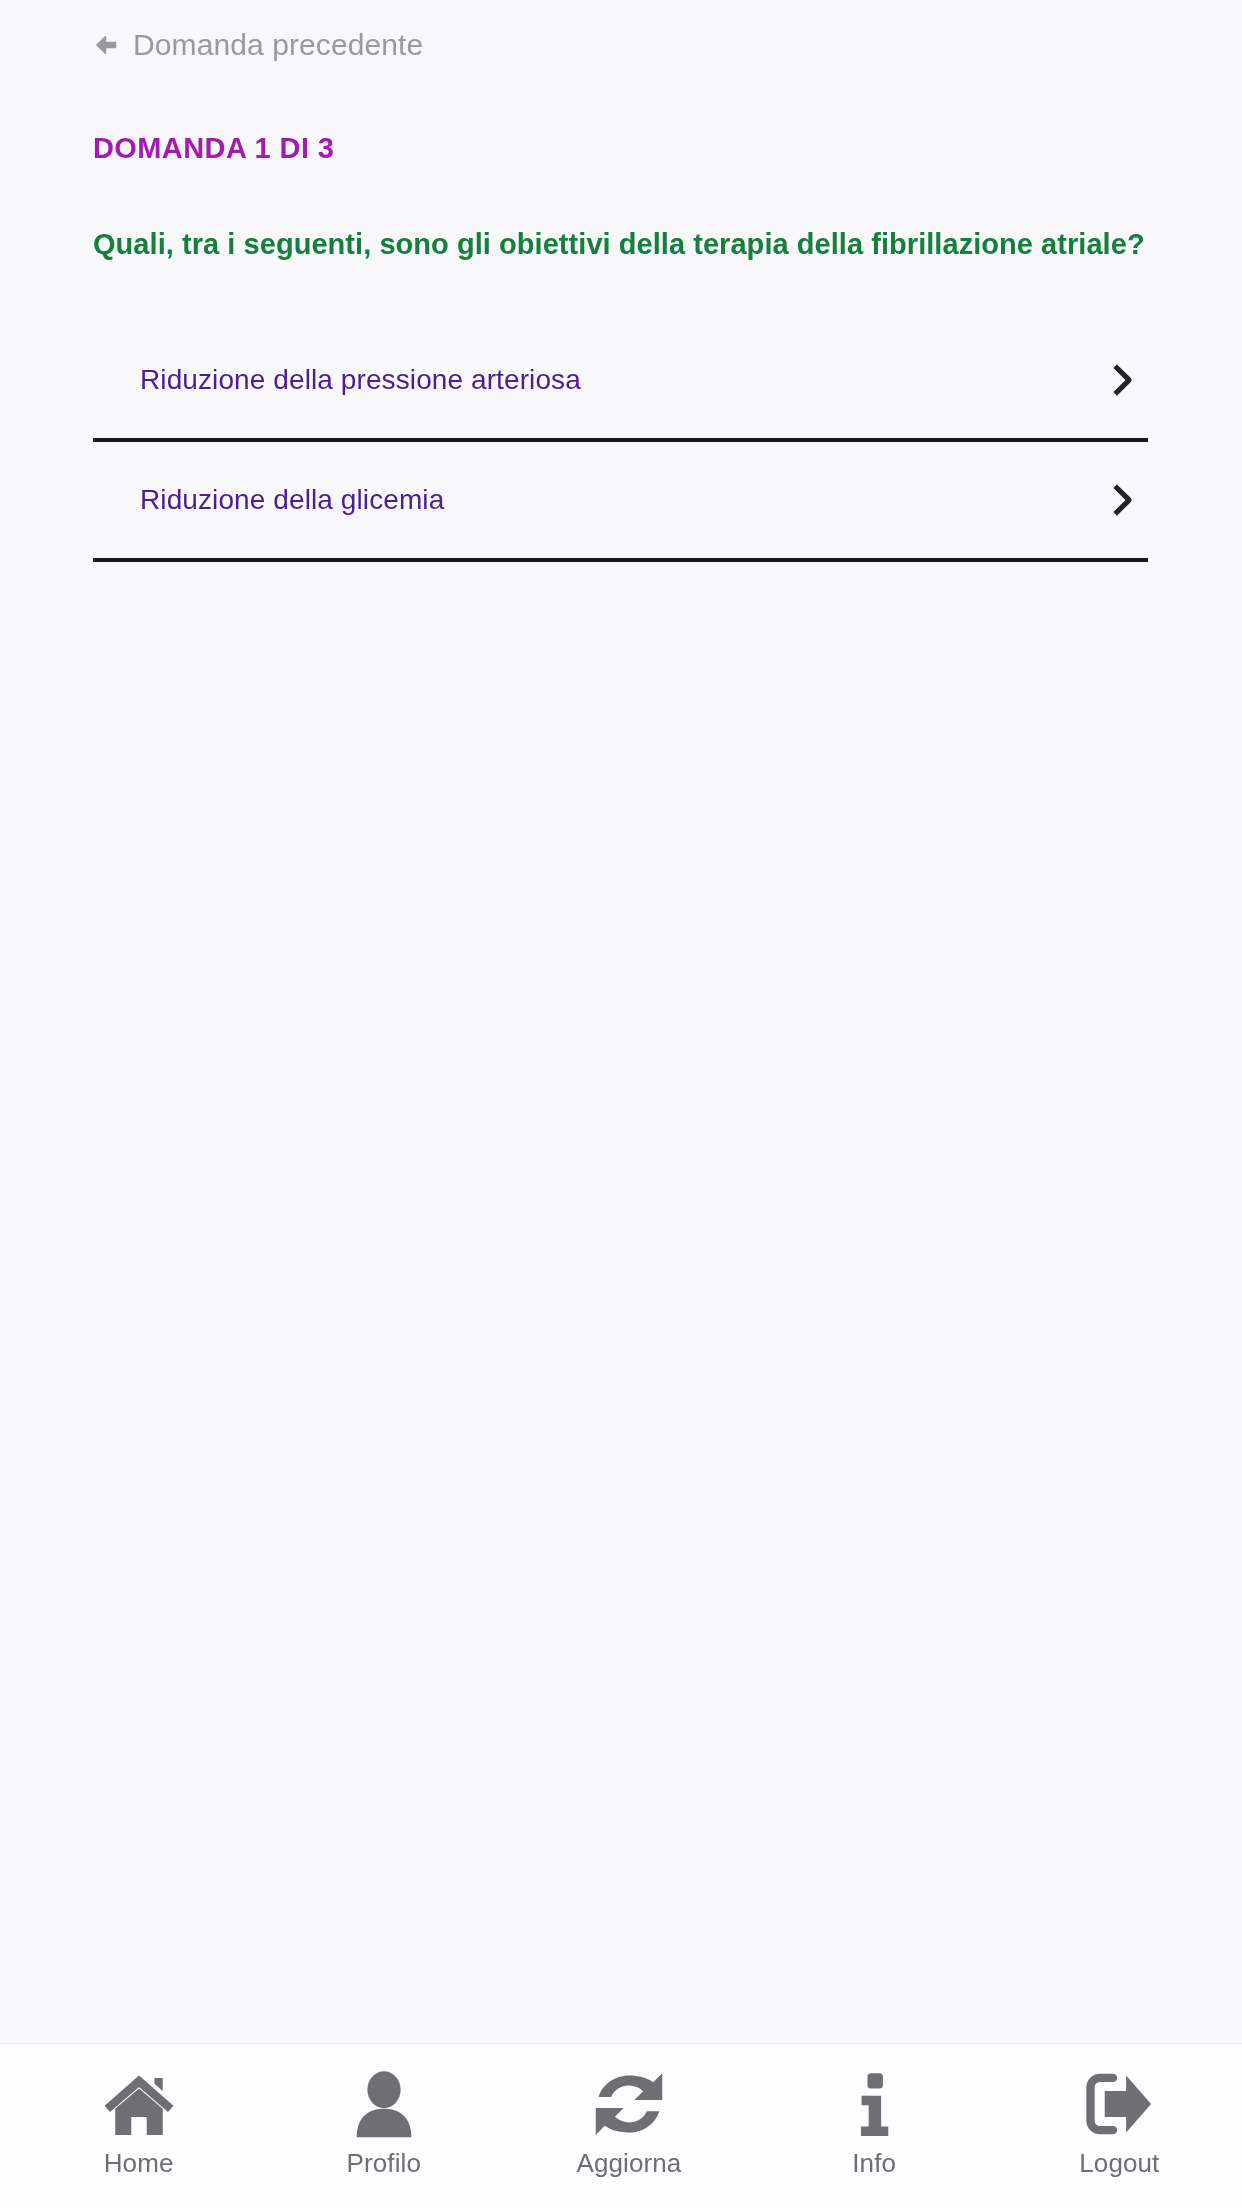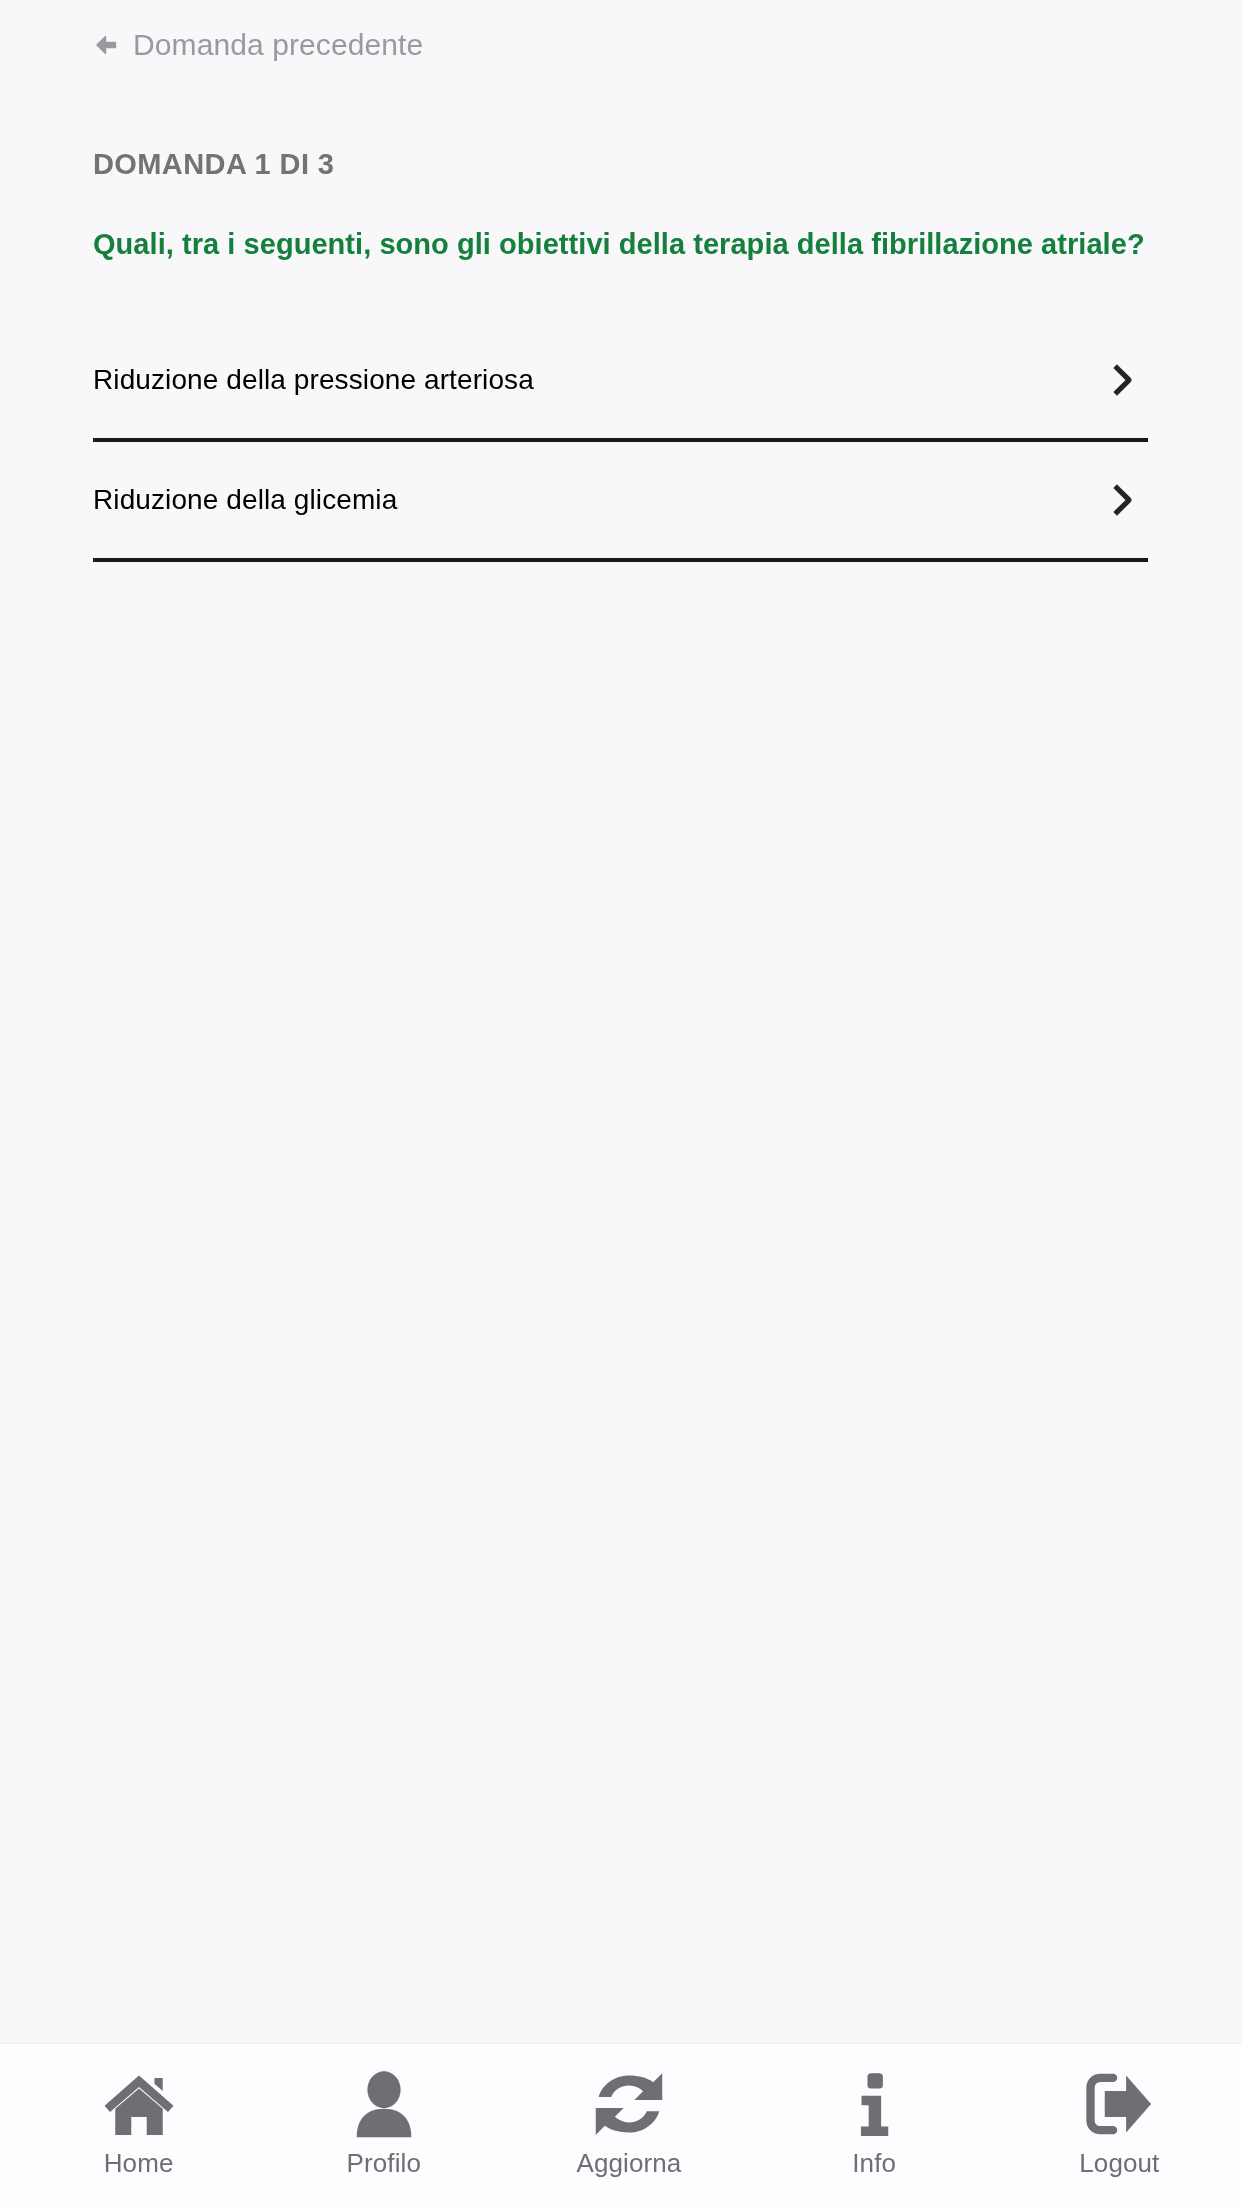--- a/index.html
+++ b/index.html
@@ -45,24 +45,24 @@
     line-height: 1;
     color: #9a9a9e;
     letter-spacing: 0.1px;
     white-space: nowrap;
   }
 
   
   .question-counter {
     position: absolute;
     left: 93px;
-    top: 148px;
+    top: 132px;
     font-size: 29px;
     font-weight: bold;
-    color: #737373;
+    color: #a21caf;
     letter-spacing: 0.4px;
     white-space: nowrap;
   }
 
   .question-text {
     position: absolute;
     left: 93px;
     top: 226px;
     width: 1060px;
     font-size: 29px;
@@ -86,24 +86,25 @@
     display: flex;
     align-items: center;
     justify-content: space-between;
     border-bottom: 4px solid #1b1b1d;
     cursor: pointer;
     user-select: none;
   }
 
   .answer-label {
     font-size: 28px;
-    color: #000000;
+    color: #4c1d95;
     line-height: 1.2;
     letter-spacing: 0.1px;
     padding-right: 30px;
+    margin-left: 47px;
   }
 
   .chevron-icon {
     display: block;
     width: 34px;
     height: 34px;
     flex: 0 0 auto;
     margin-right: 8px;
   }
 

